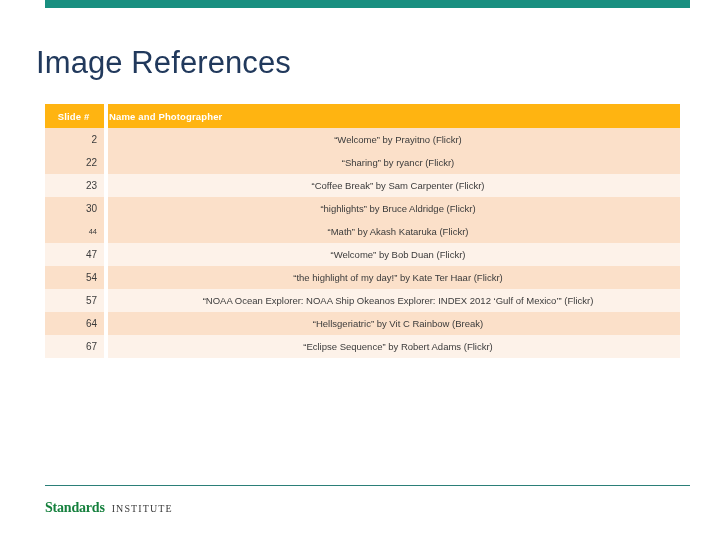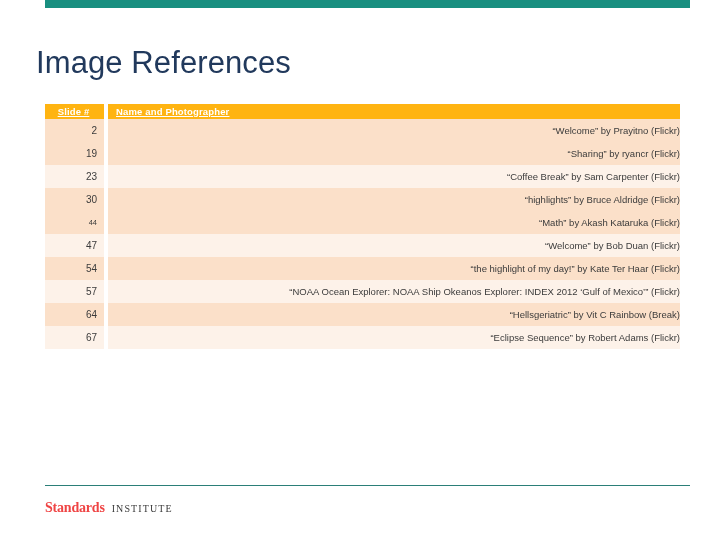--- a/index.html
+++ b/index.html
@@ -54,56 +54,55 @@
     border: none;
     vertical-align: middle;
   }
 
   .col-num   { width: 59px; }
   .col-gap   { width: 4px; }
   .col-name  { width: 572px; }
 
   thead th {
     background: #ffb411;
-    height: 15px;
+    height: 24px;
     color: #ffffff;
     font-size: 9.5px;
     font-weight: bold;
     letter-spacing: 0.15px;
-    text-decoration: underline;
   }
   th.head-num {
     text-align: center;
     padding-right: 2px;
   }
   th.head-gap {
     background: #ffffff;
   }
   th.head-name {
     text-align: left;
-    padding-left: 8px;
+    padding-left: 1px;
   }
 
   tbody tr { height: 23px; }
   tbody tr.odd  td.cell-num,
   tbody tr.odd  td.cell-name  { background: #fbe0c9; }
   tbody tr.even td.cell-num,
   tbody tr.even td.cell-name  { background: #fdf2e9; }
   tbody td.cell-gap { background: #ffffff; }
 
   td.cell-num {
     text-align: right;
     padding-right: 7px;
     font-size: 10px;
     color: #3b3b3b;
   }
   td.cell-num.small { font-size: 7.5px; }
 
   td.cell-name {
-    text-align: right;
+    text-align: center;
     padding-left: 8px;
     font-size: 9.5px;
     color: #3b3b3b;
     white-space: nowrap;
   }
 
   
   .footer-rule {
     position: absolute;
     left: 45px;
@@ -118,21 +117,21 @@
     top: 500px;
     height: 18px;
     display: flex;
     align-items: baseline;
     white-space: nowrap;
   }
   .logo-standards {
     font-family: "Liberation Serif", serif;
     font-weight: bold;
     font-size: 14px;
-    color: #ef4444;
+    color: #15803d;
     letter-spacing: -0.2px;
   }
   .logo-institute {
     font-family: "Liberation Serif", serif;
     font-weight: 400;
     font-size: 10px;
     color: #3a3a3a;
     letter-spacing: 1.1px;
     margin-left: 7px;
   }
@@ -157,21 +156,21 @@
       <th class="head-name">Name and Photographer</th>
     </tr>
   </thead>
   <tbody id="table-body">
       <tr class="odd">
         <td class="cell-num">2</td>
         <td class="cell-gap"></td>
         <td class="cell-name">“Welcome” by Prayitno (Flickr)</td>
       </tr>
       <tr class="odd">
-        <td class="cell-num">19</td>
+        <td class="cell-num">22</td>
         <td class="cell-gap"></td>
         <td class="cell-name">“Sharing” by ryancr (Flickr)</td>
       </tr>
       <tr class="even">
         <td class="cell-num">23</td>
         <td class="cell-gap"></td>
         <td class="cell-name">“Coffee Break” by Sam Carpenter (Flickr)</td>
       </tr>
       <tr class="odd">
         <td class="cell-num">30</td>

